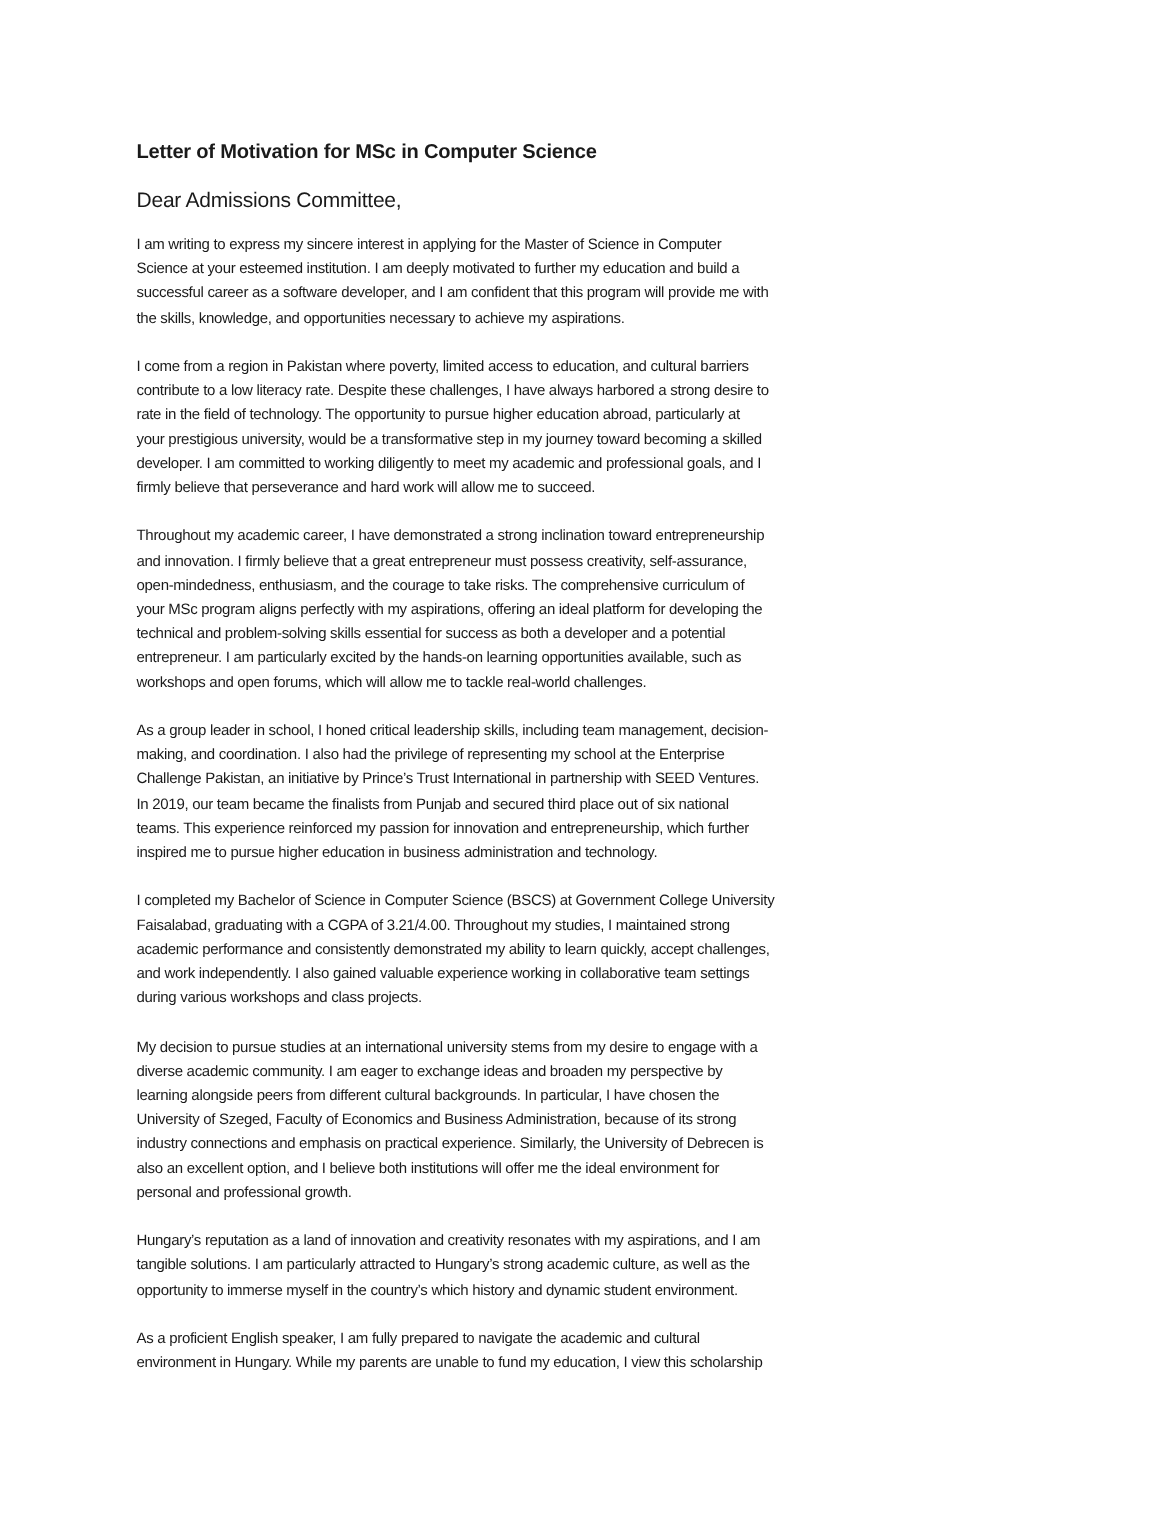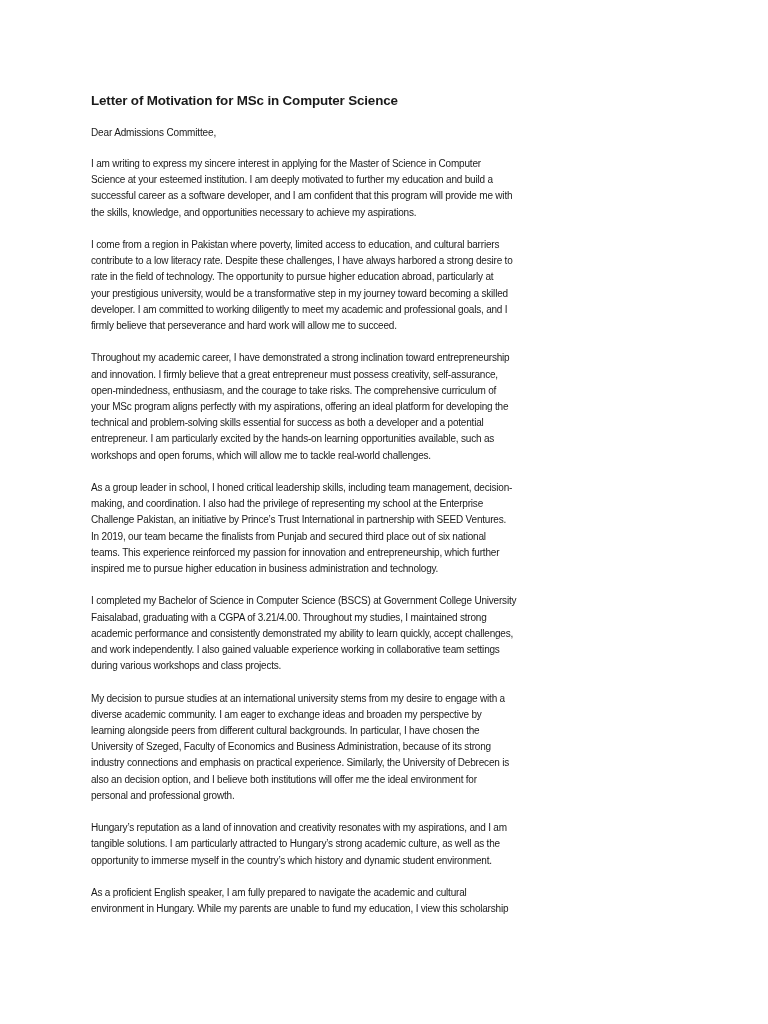--- a/index.html
+++ b/index.html
@@ -31,21 +31,21 @@
     }
     .title {
       font-weight: bold;
       font-size: 13.4px;
       line-height: 16px;
       margin: 0 0 16px 0;
       letter-spacing: -0.15px;
       white-space: nowrap;
     }
     .salutation {
-      font-size: 10px;
+      font-size: 14px;
       line-height: 16px;
       margin: 0 0 15px 0;
       letter-spacing: -0.15px;
       white-space: nowrap;
     }
     .para {
       margin: 0 0 16.2px 0;
       font-size: 10px;
       line-height: 16.2px;
       letter-spacing: -0.2px;
@@ -105,21 +105,21 @@
       <span class="line">and work independently. I also gained valuable experience working in collaborative team settings</span>
       <span class="line">during various workshops and class projects.</span>
     </div>
 
     <div class="para">
       <span class="line">My decision to pursue studies at an international university stems from my desire to engage with a</span>
       <span class="line">diverse academic community. I am eager to exchange ideas and broaden my perspective by</span>
       <span class="line">learning alongside peers from different cultural backgrounds. In particular, I have chosen the</span>
       <span class="line">University of Szeged, Faculty of Economics and Business Administration, because of its strong</span>
       <span class="line">industry connections and emphasis on practical experience. Similarly, the University of Debrecen is</span>
-      <span class="line">also an decision option, and I believe both institutions will offer me the ideal environment for</span>
+      <span class="line">also an excellent option, and I believe both institutions will offer me the ideal environment for</span>
       <span class="line">personal and professional growth.</span>
     </div>
 
     <div class="para">
       <span class="line">Hungary’s reputation as a land of innovation and creativity resonates with my aspirations, and I am</span>
       <span class="line">tangible solutions. I am particularly attracted to Hungary’s strong academic culture, as well as the</span>
       <span class="line">opportunity to immerse myself in the country’s which history and dynamic student environment.</span>
     </div>
 
     <div class="para">

